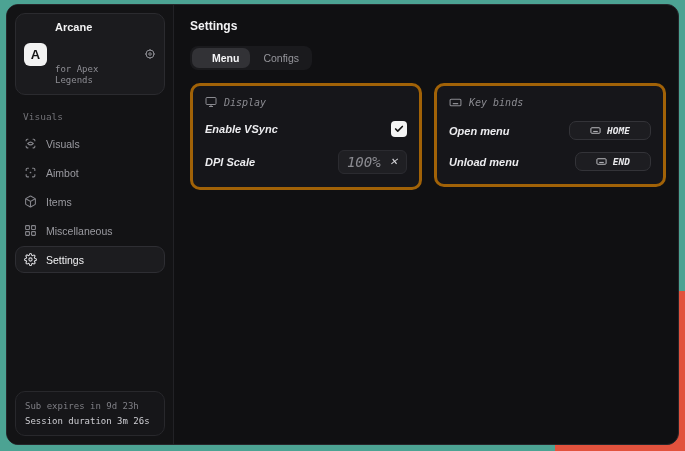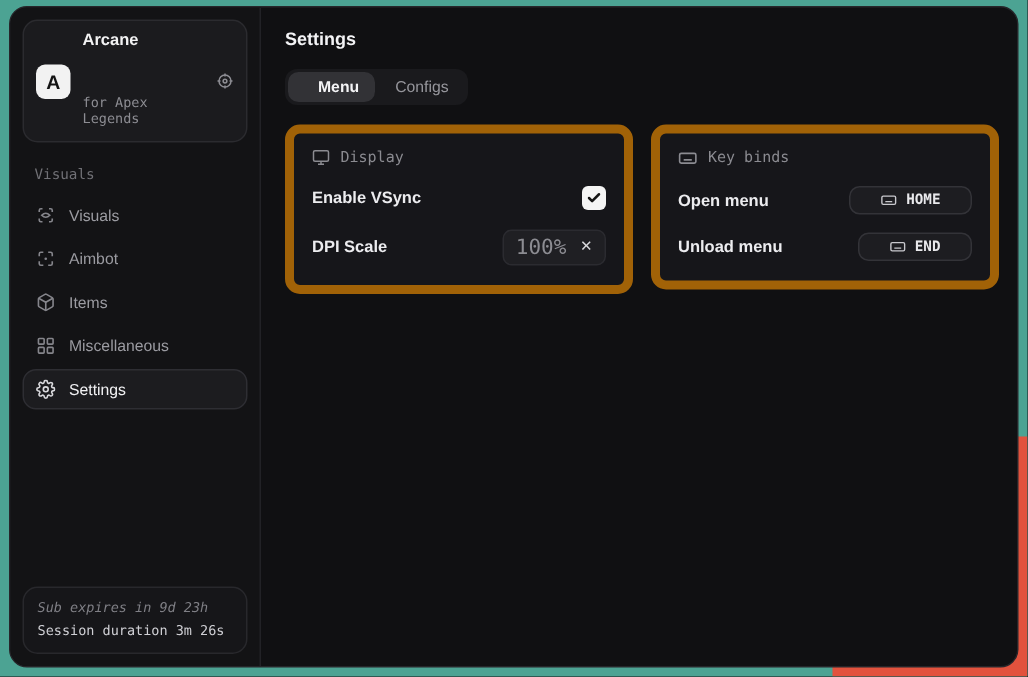--- a/index.html
+++ b/index.html
@@ -82,21 +82,21 @@
 
   .sidebar-spacer { flex:1; }
   .footer-box {
     margin:0 8px 8px 8px;
     padding:7px 9px;
     background:#161619;
     border:1px solid #28282c;
     border-radius:10px;
     font-family:"DejaVu Sans Mono", monospace;
   }
-  .footer-line1 { font-size:9px; color:#7f7f85; line-height:1.6;font-style:italic; }
+  .footer-line1 { font-size:9px; color:#7f7f85; line-height:1.6; }
   .footer-line2 { font-size:9px; color:#cfcfd4; line-height:1.6; }
 
   
   .main { flex:1; padding:14px 16px; }
   .page-title { font-size:12px; font-weight:bold; color:#f3f3f5; }
   .tabs {
     margin-top:13px;
     display:inline-flex; align-items:center;
     background:#1a1a1d;
     border-radius:8px;
@@ -114,23 +114,24 @@
     background:#323236;
     color:#f4f4f6;
     font-weight:bold;
     padding-left:20px;
   }
 
   .cards { margin-top:13px; display:flex; gap:12px; align-items:flex-start; }
   .card {
     width:232px;
     background:#16161a;
-    border:6px solid #a16207;
+    border:3px solid #a16207;
     border-radius:10px;
     padding:10px 12px 13px 12px;
+    font-style:italic;
   }
   .card-header {
     display:flex; align-items:center; gap:7px;
     color:#8b8b91;
     font-size:10px;
     font-family:"DejaVu Sans Mono", monospace;
   }
   .card-header .card-icon { display:flex; color:#8b8b91; }
   .card-row {
     margin-top:12px;

